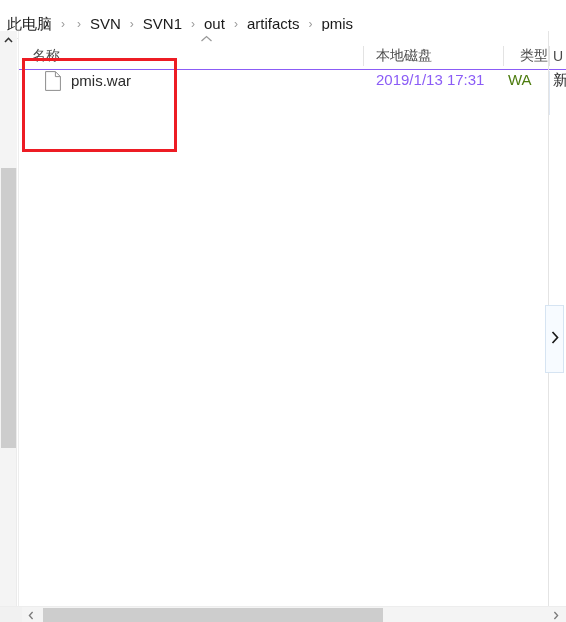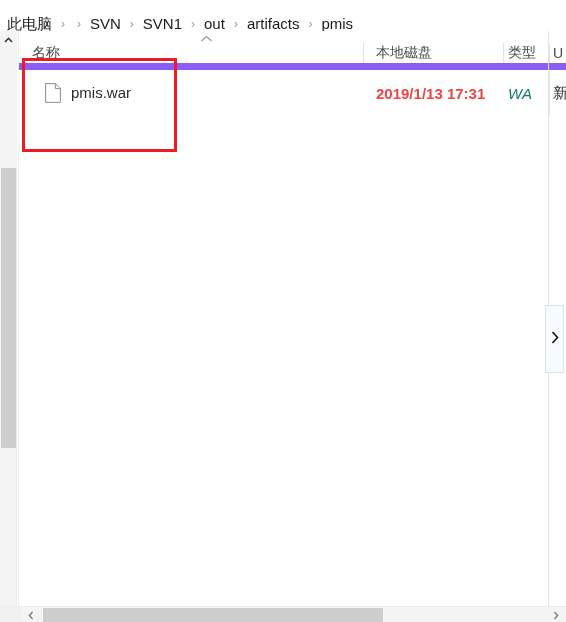--- a/index.html
+++ b/index.html
@@ -86,21 +86,21 @@
     left: 178px; top: 2px;
     width: 18px; height: 10px;
     display: flex; align-items: center; justify-content: center;
   }
 
   #column-header {
     position: absolute;
     left: 0; top: 11px;
     width: 548px; height: 28px;
     background: #ffffff;
-    border-bottom: 7px solid #8b5cf6;
+    border-bottom: 1px solid #8b5cf6;
     display: flex;
     align-items: center;
   }
   .col {
     height: 28px;
     display: flex;
     align-items: center;
     font-size: 14px;
     color: #4a4a4a;
     padding-left: 13px;
@@ -110,44 +110,44 @@
   }
   .col + .col::before {
     content: "";
     position: absolute;
     left: 0; top: 4px;
     width: 1px; height: 20px;
     background: #e3e3e3;
   }
   .col-name { width: 344px; }
   .col-date { width: 140px; }
-  .col-type { width: 46px; padding-left: 5px; }
+  .col-type { width: 46px; padding-left: 17px; }
   .col-extra { width: 18px; padding-left: 4px; }
 
   
   #rows { position: absolute; left: 0; top: 40px; width: 548px; }
   .row {
     display: flex;
     align-items: center;
     height: 44px;
     width: 548px;
   }
   .cell {
     height: 44px;
     display: flex;
-    align-items: center;
+    align-items: flex-start;
     font-size: 15px;
     color: #2b2b2b;
     white-space: nowrap;
     overflow: hidden;
     position: relative;
   }
   .cell-name { width: 344px; padding-left: 26px; }
-  .cell-date { width: 140px; padding-left: 13px; color: #ef4444; font-weight: bold; }
-  .cell-type { width: 46px; padding-left: 5px; color: #0f766e; font-style: italic; }
+  .cell-date { width: 140px; padding-left: 13px; color: #8b5cf6; }
+  .cell-type { width: 46px; padding-left: 5px; color: #4d7c0f; }
   .cell-extra {
     width: 18px; padding-left: 3px; color: #2b2b2b;
     border-left: 1px solid #dfe7f2;
   }
 
   .file-icon {
     width: 16px; height: 20px;
     margin-right: 10px;
     flex: 0 0 auto;
   }

